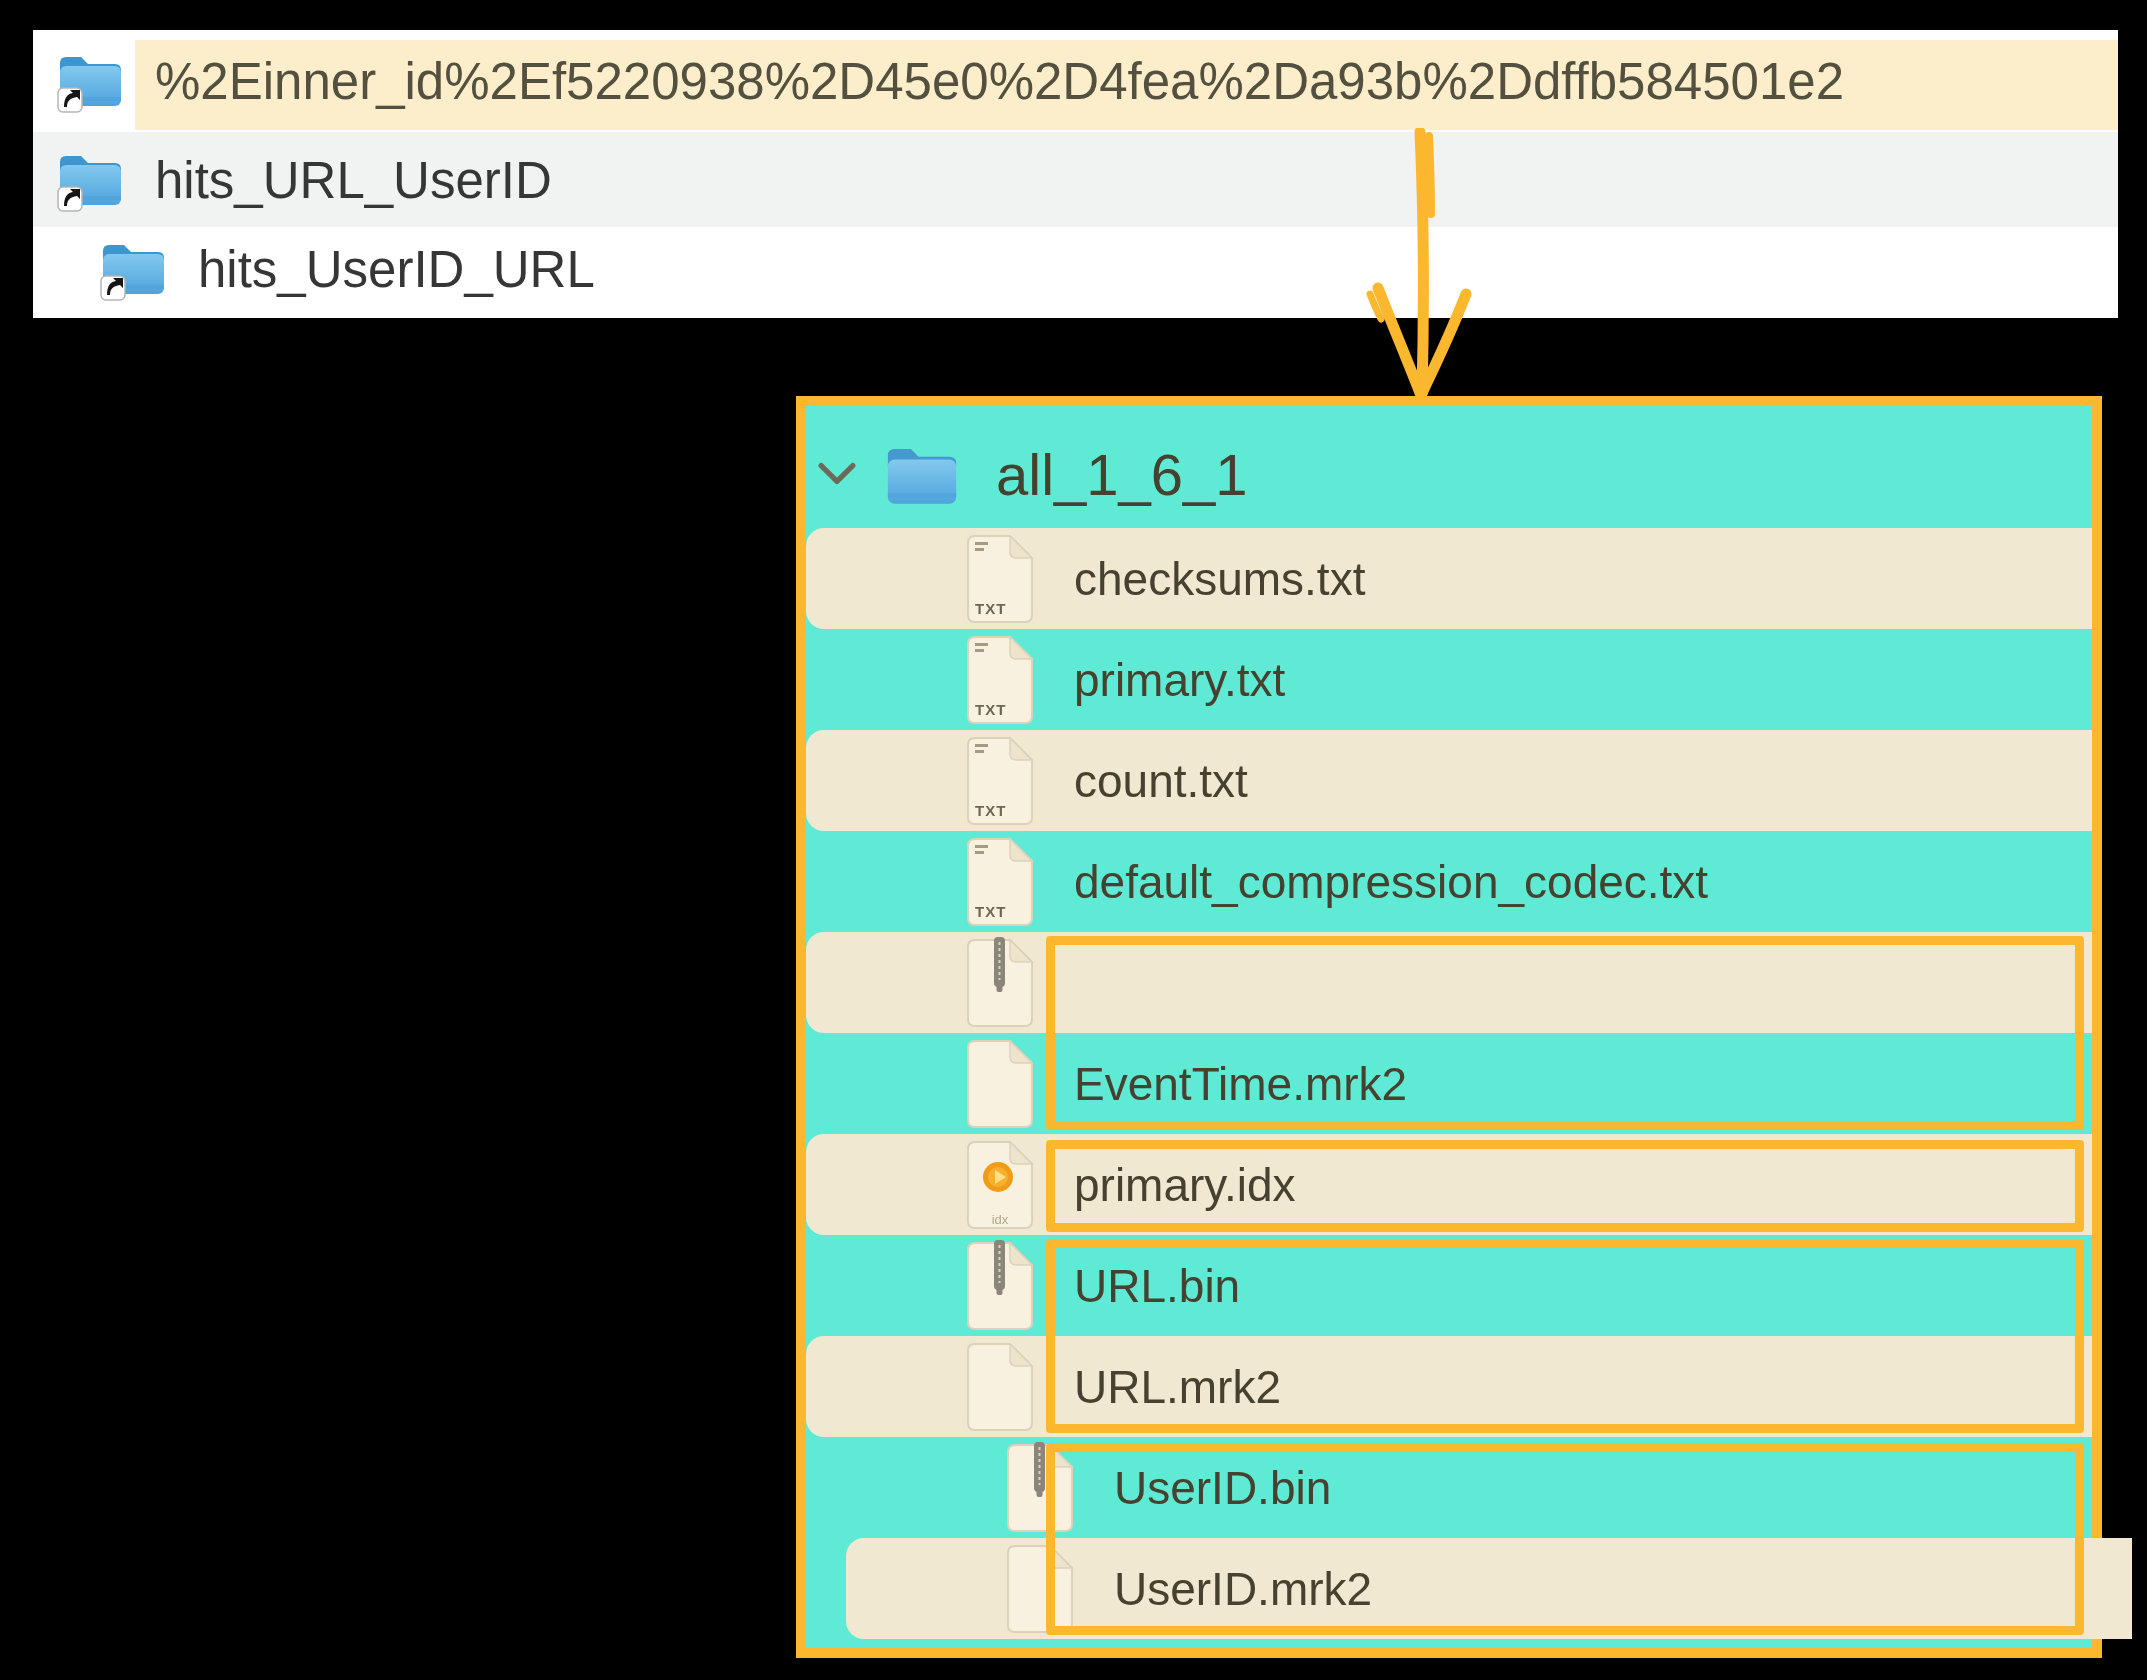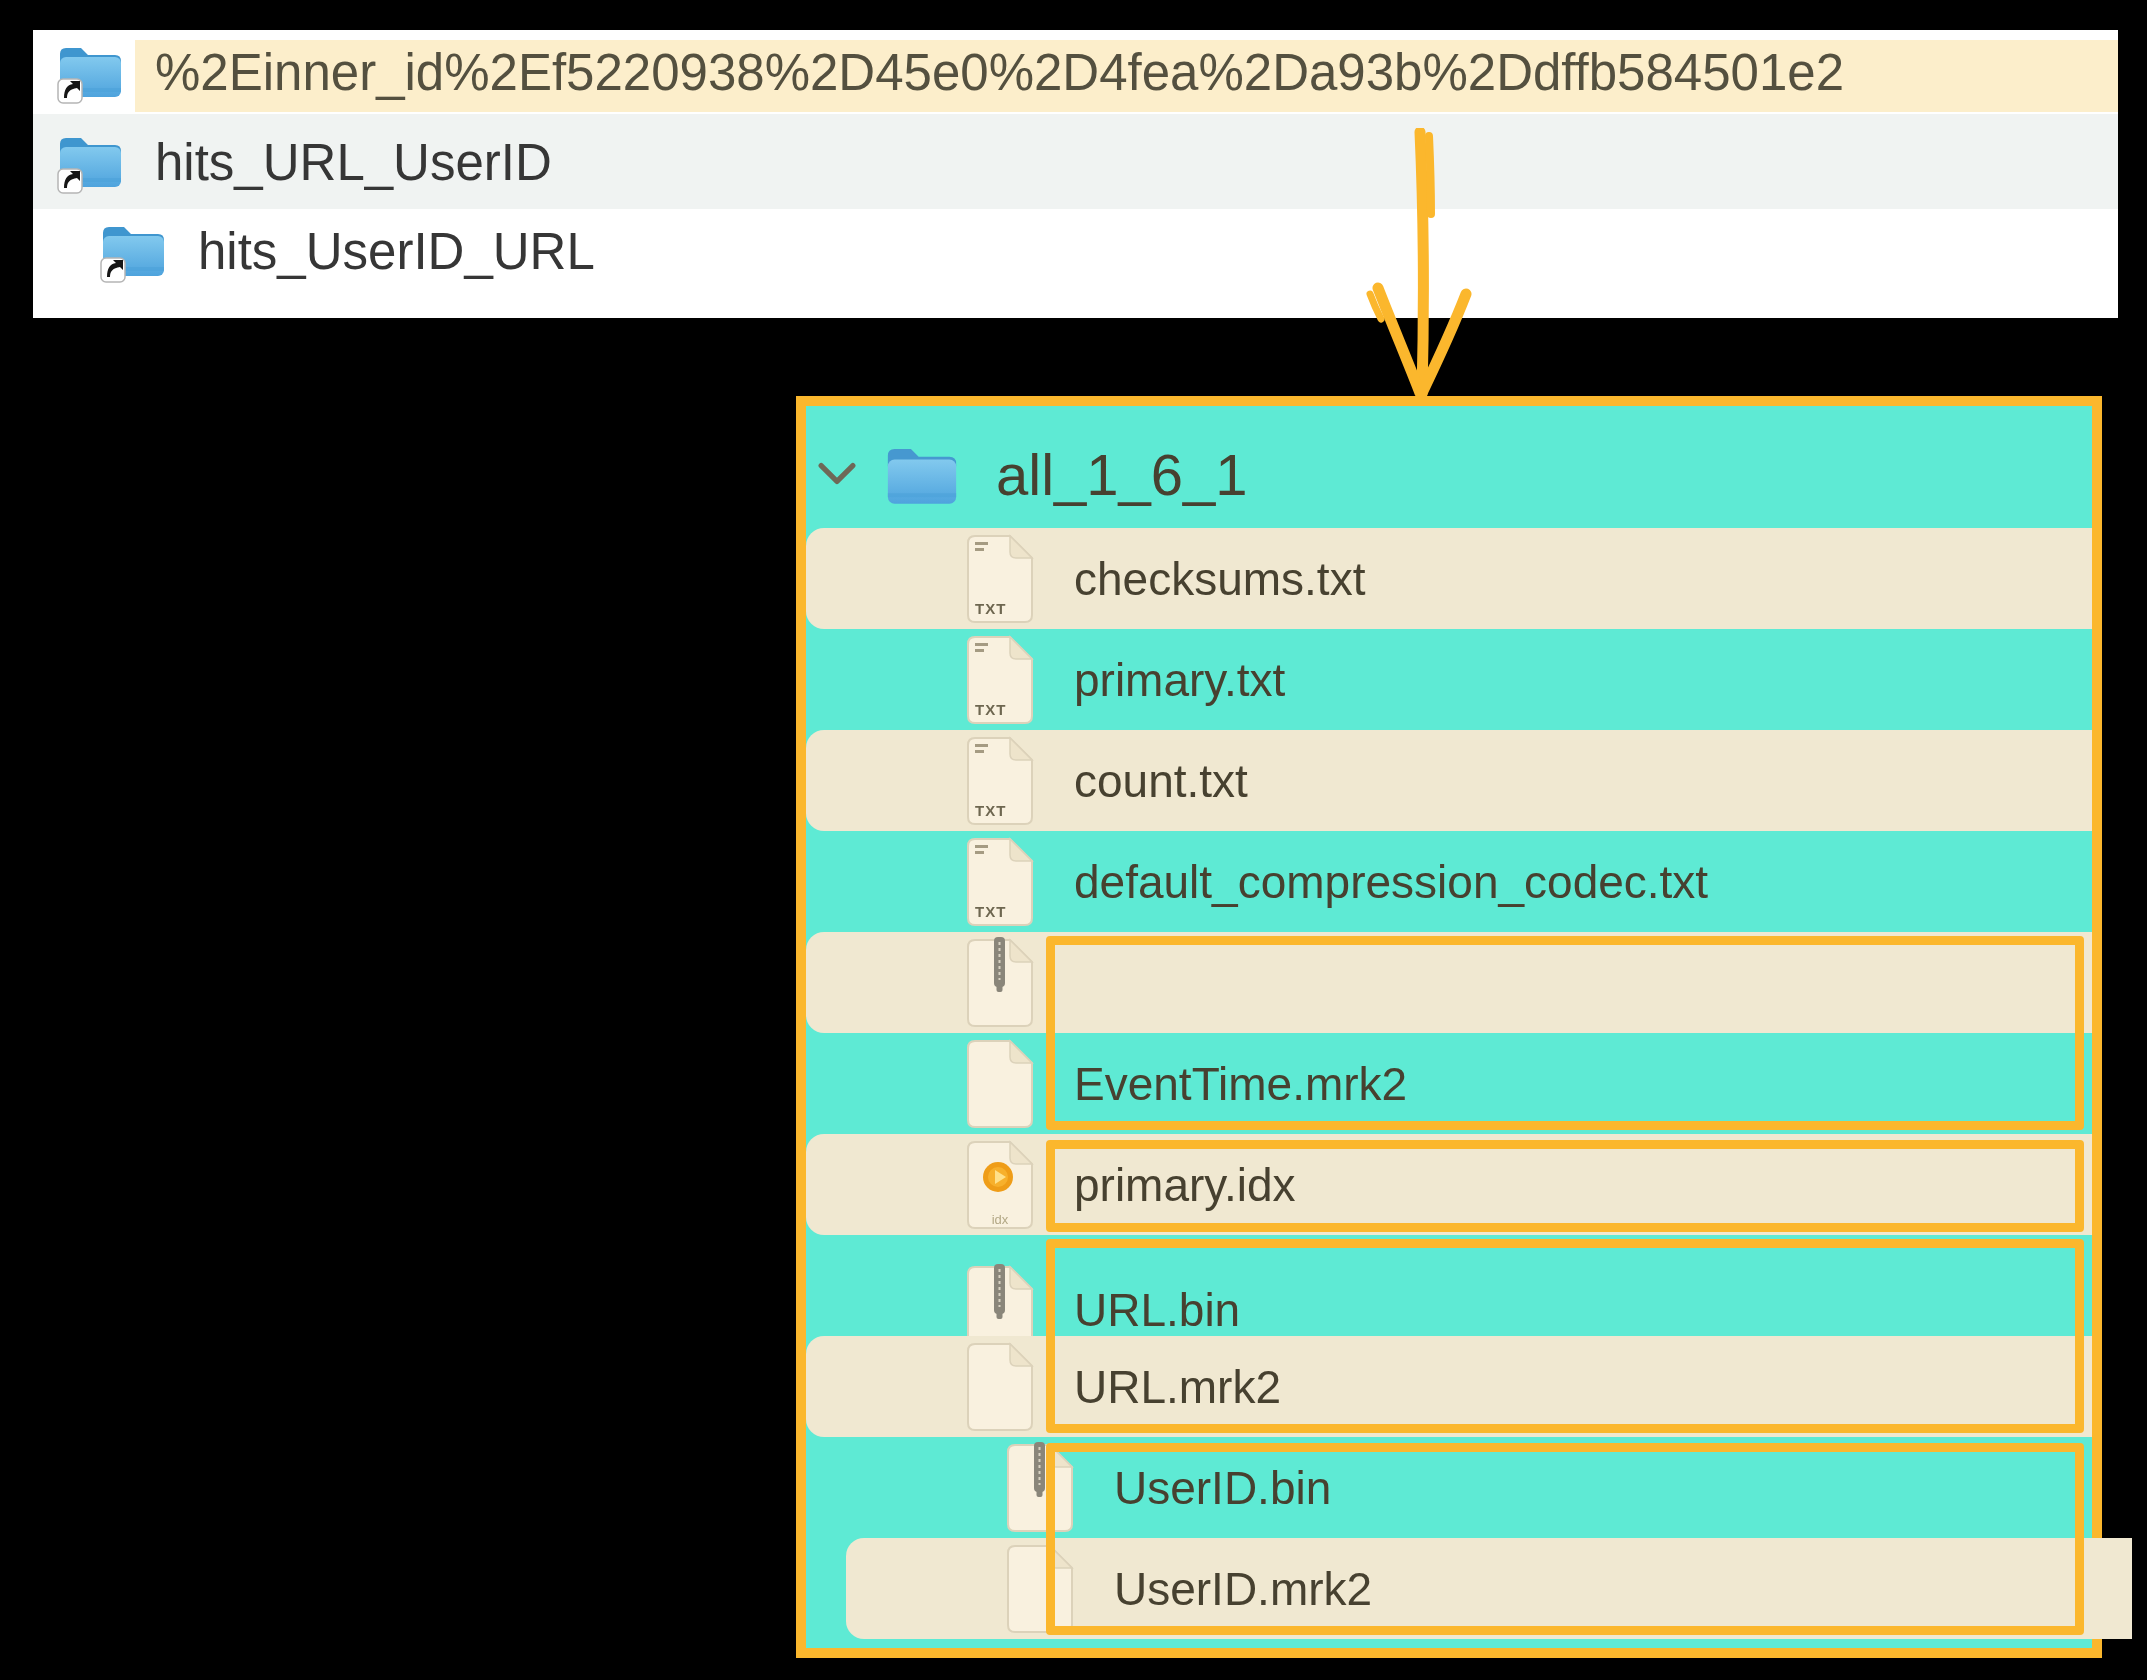--- a/index.html
+++ b/index.html
@@ -2,21 +2,21 @@
 <html><head>
 <meta charset="utf-8">
 <style>
   html,body{margin:0;padding:0;background:#000;}
   .canvas{position:relative;width:2147px;height:1680px;background:#000;overflow:hidden;
           font-family:"Liberation Sans","DejaVu Sans",sans-serif;}
 
   
   .finder-panel{position:absolute;left:33px;top:30px;width:2085px;height:288px;background:#fff;}
   .frow{position:relative;width:100%;}
-  .frow.r1{height:84px;}
+  .frow.r1{height:102px;}
   .frow.r2{height:95px;background:#f0f3f2;}
   .frow.r3{height:84px;margin-left:43px;}
   .frow .hl-bg{position:absolute;left:102px;right:0;top:10px;bottom:2px;background:#fceecb;}
   .frow .ficon{position:absolute;left:24px;top:50%;transform:translateY(-50%);width:64px;height:64px;}
   .frow .flabel{position:absolute;left:122px;top:50%;transform:translateY(-50%);
                 font-size:51px;color:#363636;white-space:nowrap;letter-spacing:0;}
   .frow.r1 .flabel{color:#54503f;}
 
   
   .flow-arrow{position:absolute;left:1362px;top:128px;width:120px;height:272px;}
@@ -34,21 +34,21 @@
   .file-row .icwrap{position:absolute;left:158px;top:50%;transform:translateY(-50%);width:72px;height:92px;}
   .file-row .icwrap svg{position:absolute;inset:0;width:72px;height:92px;}
   .icon-badge{position:absolute;left:11px;bottom:8px;font-size:15px;font-weight:bold;
               color:#6e6750;letter-spacing:1px;}
   .icon-badge.idx{left:50%;transform:translateX(-50%);bottom:4px;font-size:13px;font-weight:normal;
                   color:#b3a886;letter-spacing:0;}
   .file-row .fname{position:absolute;left:268px;top:50%;transform:translateY(-50%);
                    font-size:46px;color:#474130;white-space:nowrap;}
   
   .fr1{top:122px;} .fr2{top:223px;} .fr3{top:324px;} .fr4{top:425px;}
-  .fr5{top:526px;} .fr6{top:627px;} .fr7{top:728px;} .fr8{top:853px;padding-left:8px;}
+  .fr5{top:526px;} .fr6{top:627px;} .fr7{top:728px;} .fr8{top:829px;padding-left:8px;}
   .fr9{top:930px;} .fr10{top:1031px;margin-left:40px;} .fr11{top:1132px;margin-left:40px;}
 
   
   .hbox{position:absolute;left:240px;width:1038px;box-sizing:border-box;
         border:9px solid #fbb72d;border-radius:4px;}
   .hbox.b1{top:530px;height:194px;}
   .hbox.b2{top:734px;height:92px;}
   .hbox.b3{top:833px;height:194px;}
   .hbox.b4{top:1037px;height:192px;}
   .defs-holder{position:absolute;width:0;height:0;overflow:hidden;}

